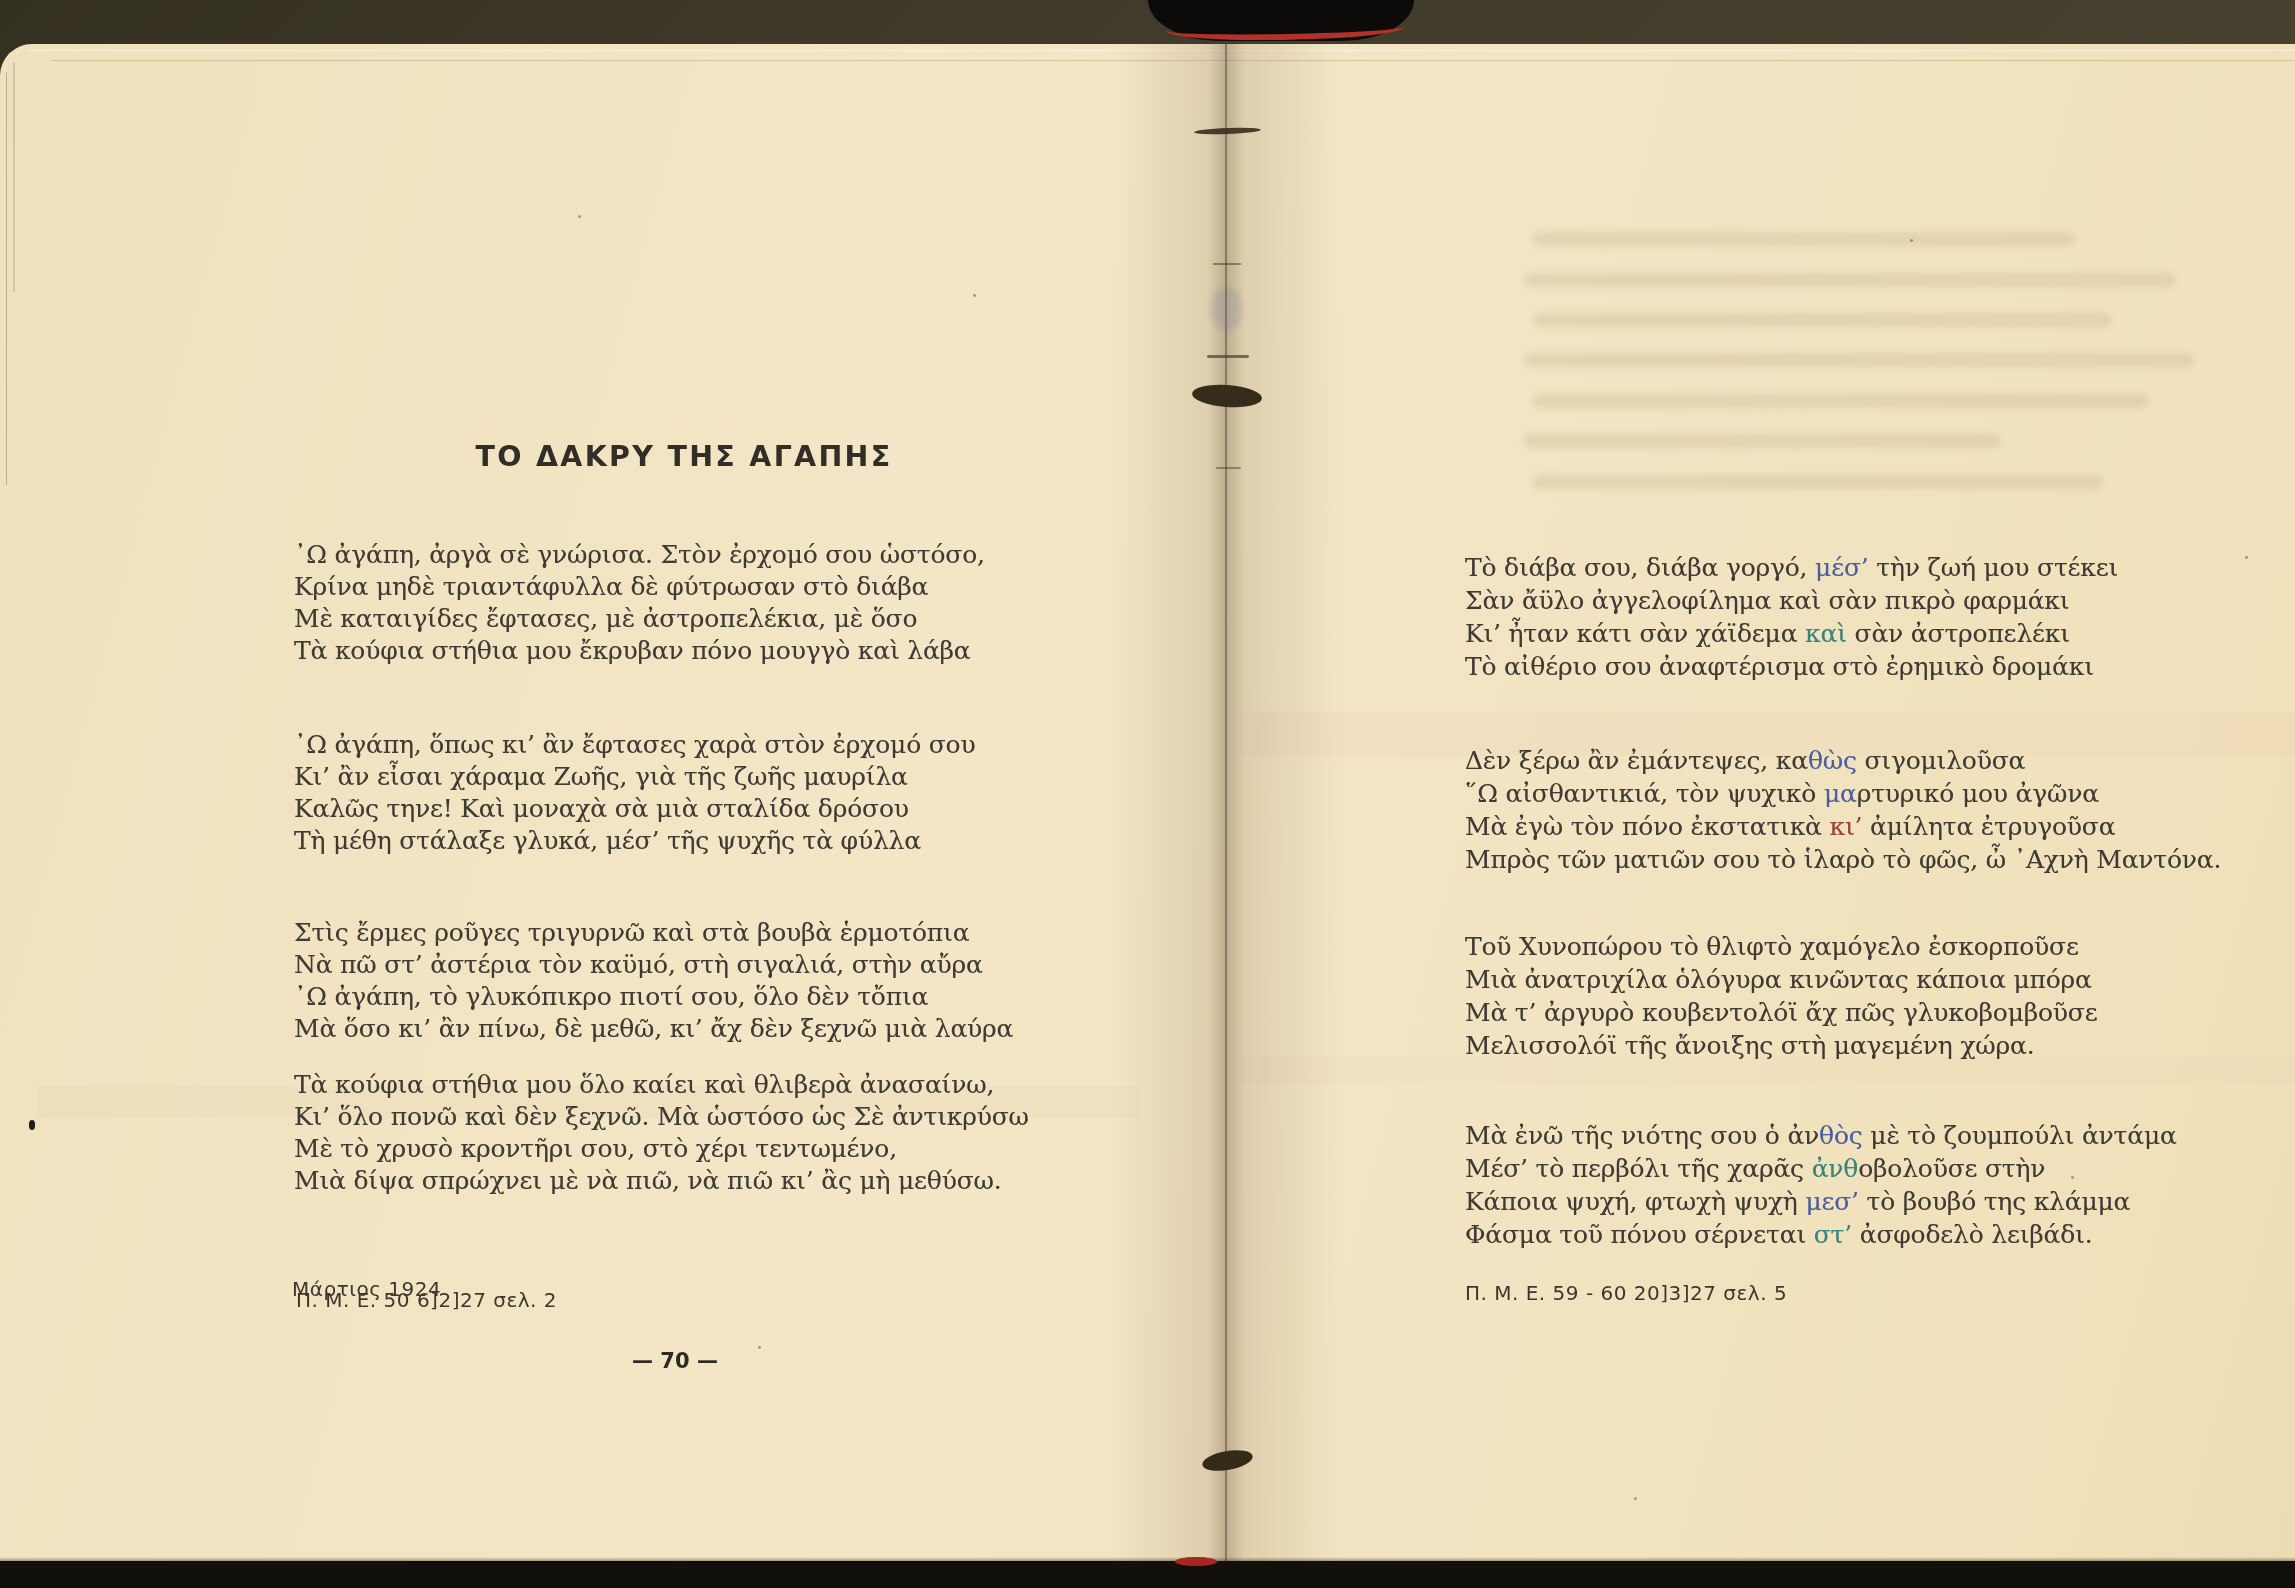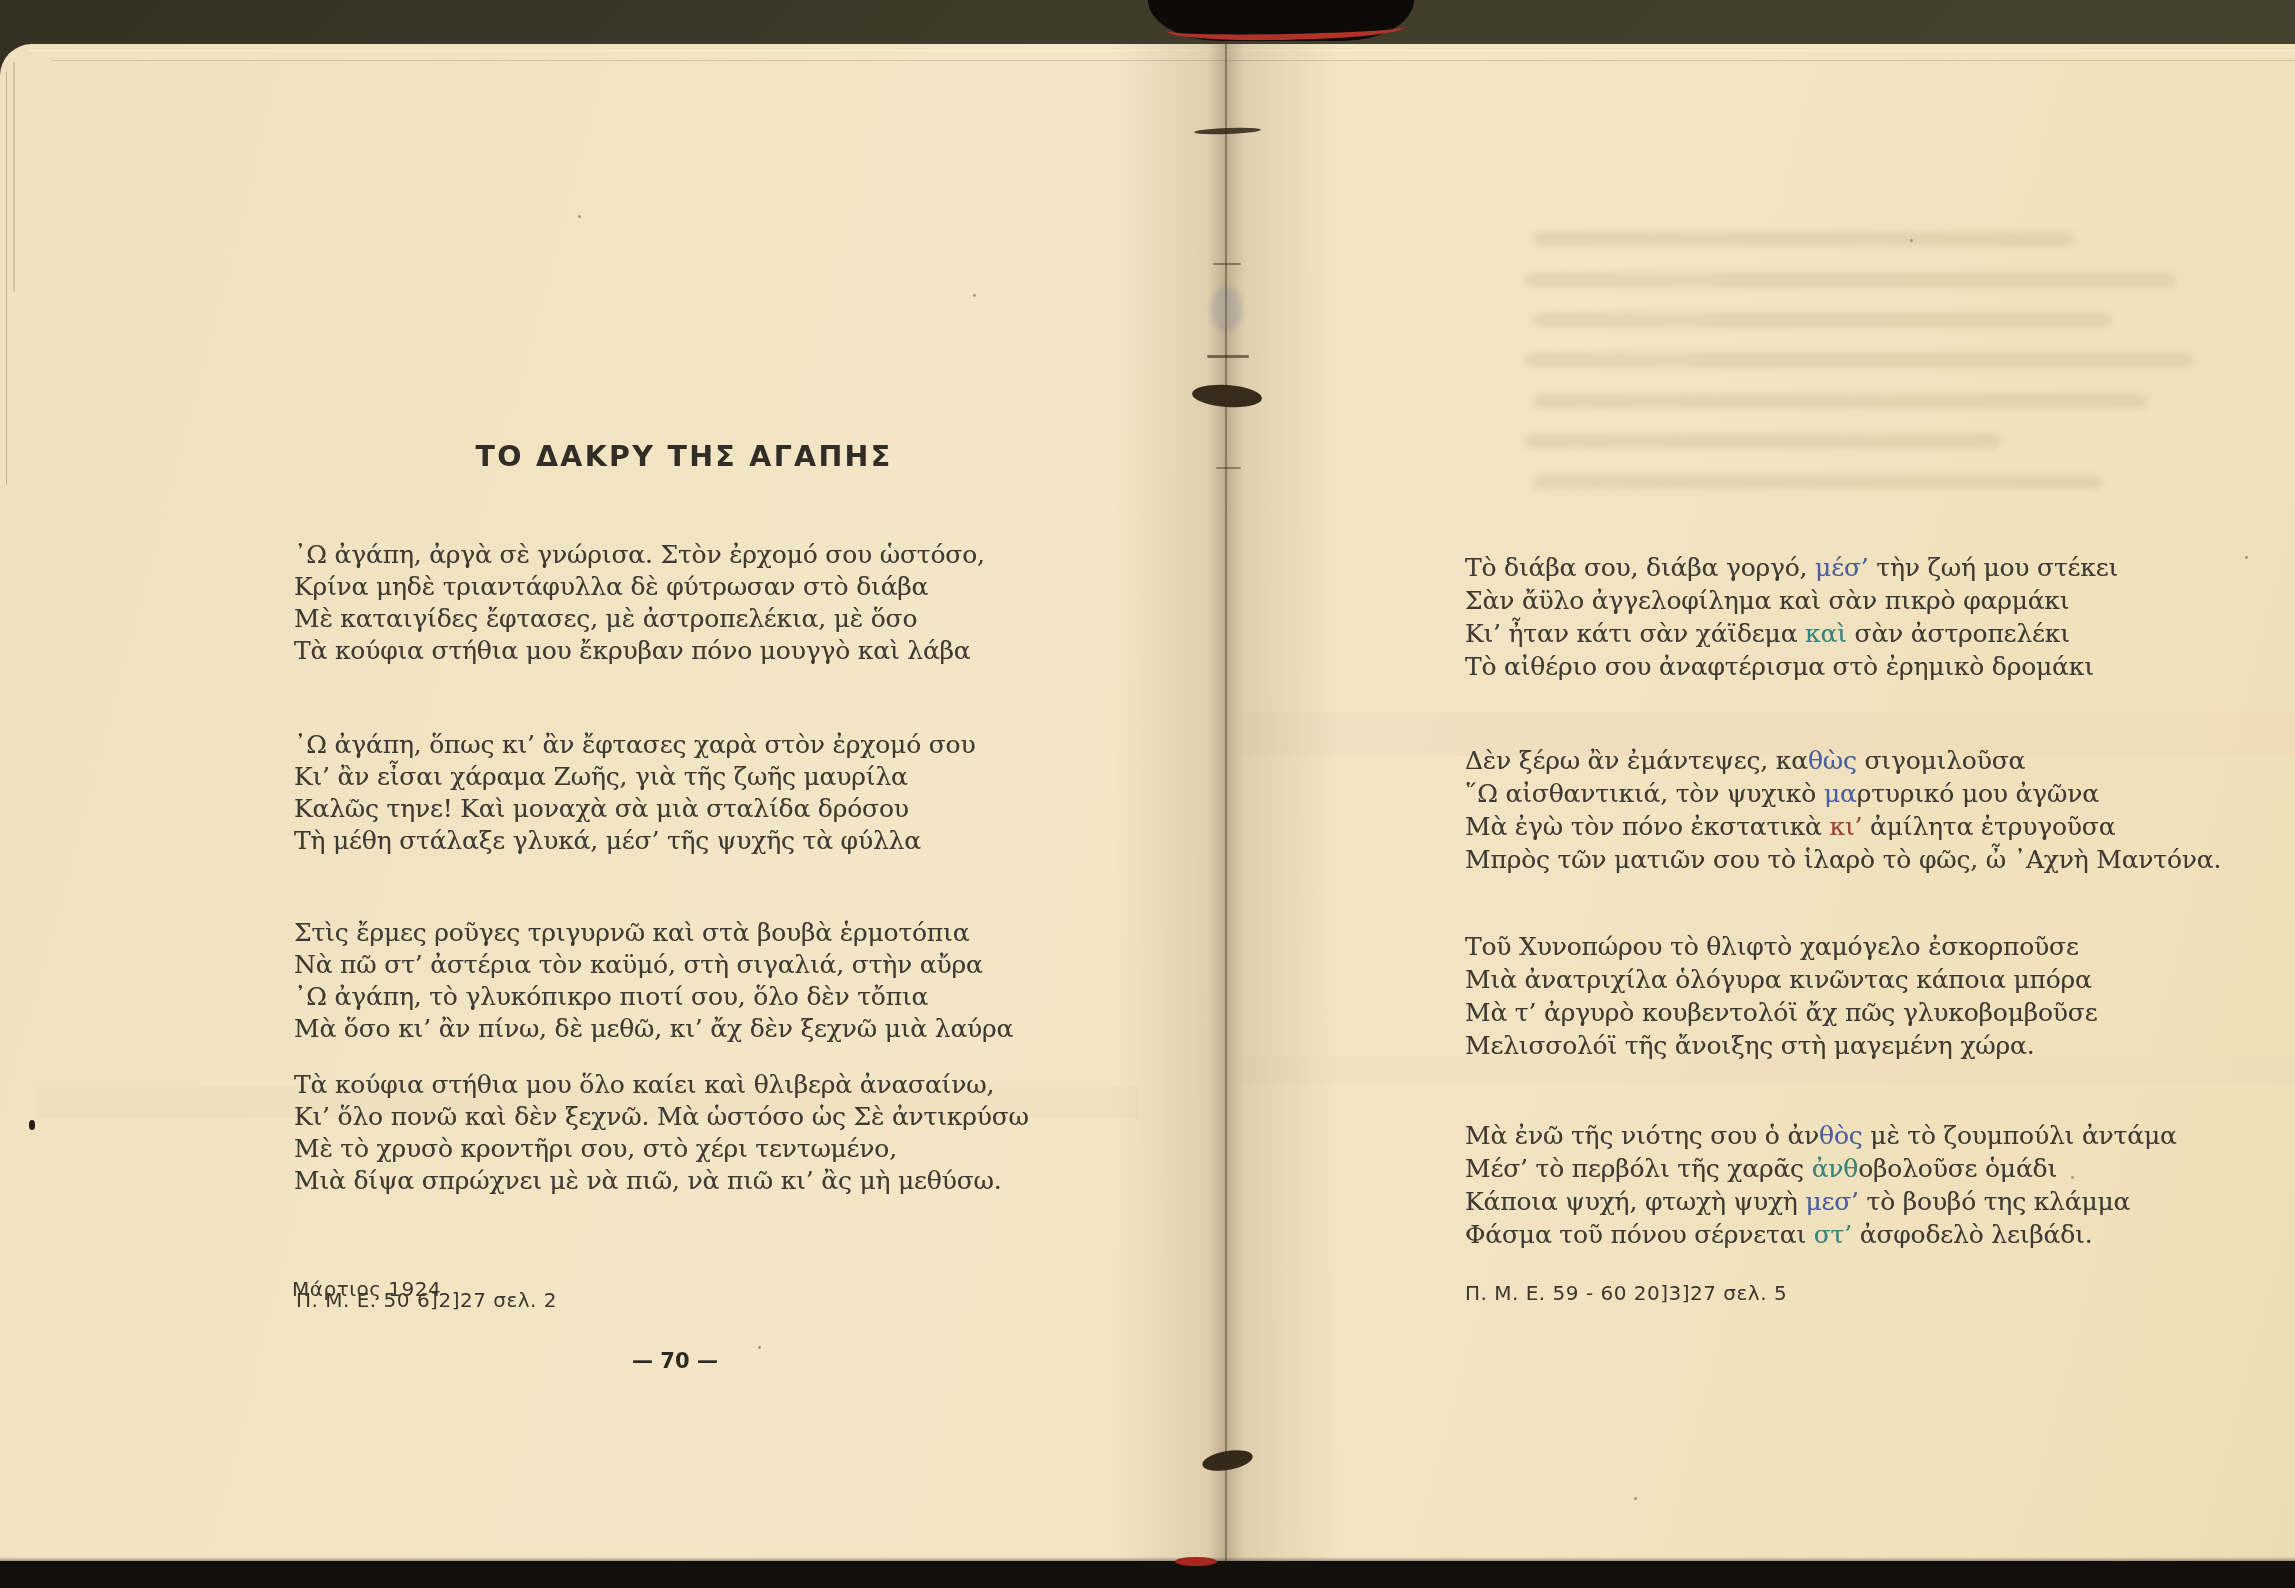--- a/index.html
+++ b/index.html
@@ -158,21 +158,21 @@
           <div class="line"><span>Μπρὸς τῶν ματιῶν σου τὸ ἱλαρὸ τὸ φῶς, ὦ ᾿Αχνὴ Μαντόνα.</span></div>
         </div>
         <div class="stanza s2">
           <div class="line"><span>Τοῦ Χυνοπώρου τὸ θλιφτὸ χαμόγελο ἐσκορποῦσε</span></div>
           <div class="line"><span>Μιὰ ἀνατριχίλα ὁλόγυρα κινῶντας κάποια μπόρα</span></div>
           <div class="line"><span>Μὰ τ’ ἀργυρὸ κουβεντολόϊ ἄχ πῶς γλυκοβομβοῦσε</span></div>
           <div class="line"><span>Μελισσολόϊ τῆς ἄνοιξης στὴ μαγεμένη χώρα.</span></div>
         </div>
         <div class="stanza s3">
           <div class="line"><span>Μὰ ἐνῶ τῆς νιότης σου ὁ ἀν</span><span style="color: rgb(74, 95, 165);">θὸς</span><span> μὲ τὸ ζουμπούλι ἀντάμα</span></div>
-          <div class="line"><span>Μέσ’ τὸ περβόλι τῆς χαρᾶς </span><span style="color: rgb(51, 135, 127);">ἀνθ</span><span>οβολοῦσε ὁμάδι</span></div>
+          <div class="line"><span>Μέσ’ τὸ περβόλι τῆς χαρᾶς </span><span style="color: rgb(51, 135, 127);">ἀνθ</span><span>οβολοῦσε στὴν</span></div>
           <div class="line"><span>Κάποια ψυχή, φτωχὴ ψυχὴ </span><span style="color: rgb(74, 95, 165);">μεσ’</span><span> τὸ βουβό της κλάμμα</span></div>
           <div class="line"><span>Φάσμα τοῦ πόνου σέρνεται </span><span style="color: rgb(51, 135, 127);">στ’</span><span> ἀσφοδελὸ λειβάδι.</span></div>
         </div>
       </div>
     <div class="note" id="ref-right">Π. Μ. Ε. 59 - 60 20]3]27 σελ. 5</div>
   </div>
 
   <div id="gutter-shade"></div>
   <div id="gutter-line"></div>
   <div class="stitch st1"></div>

